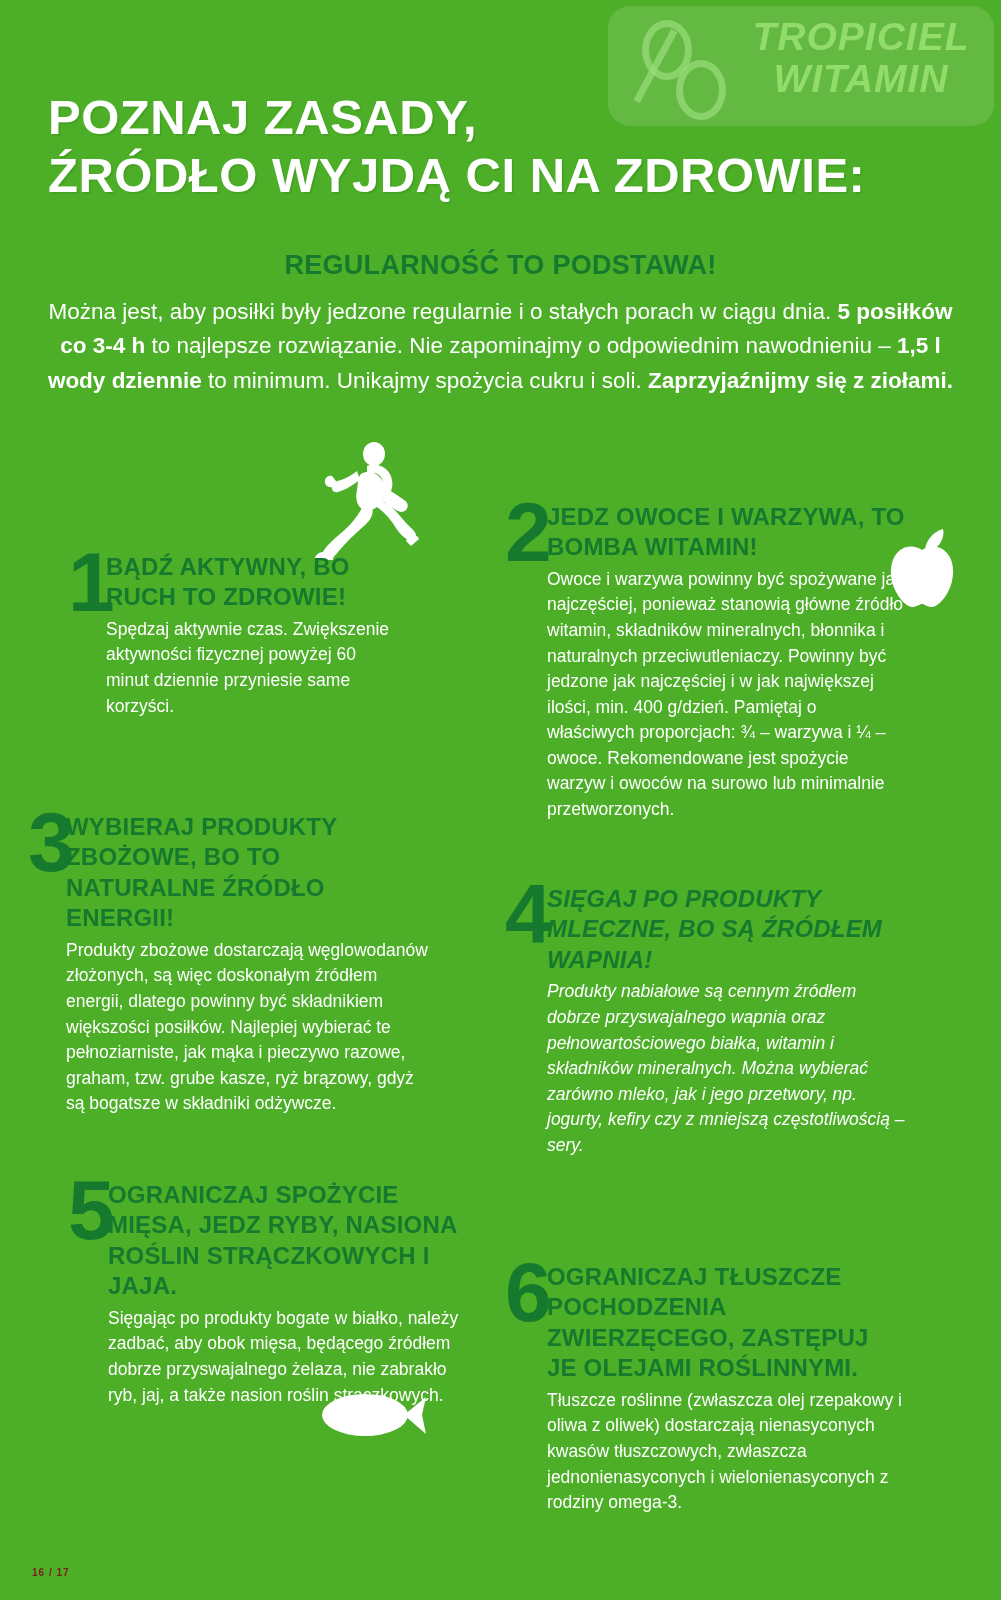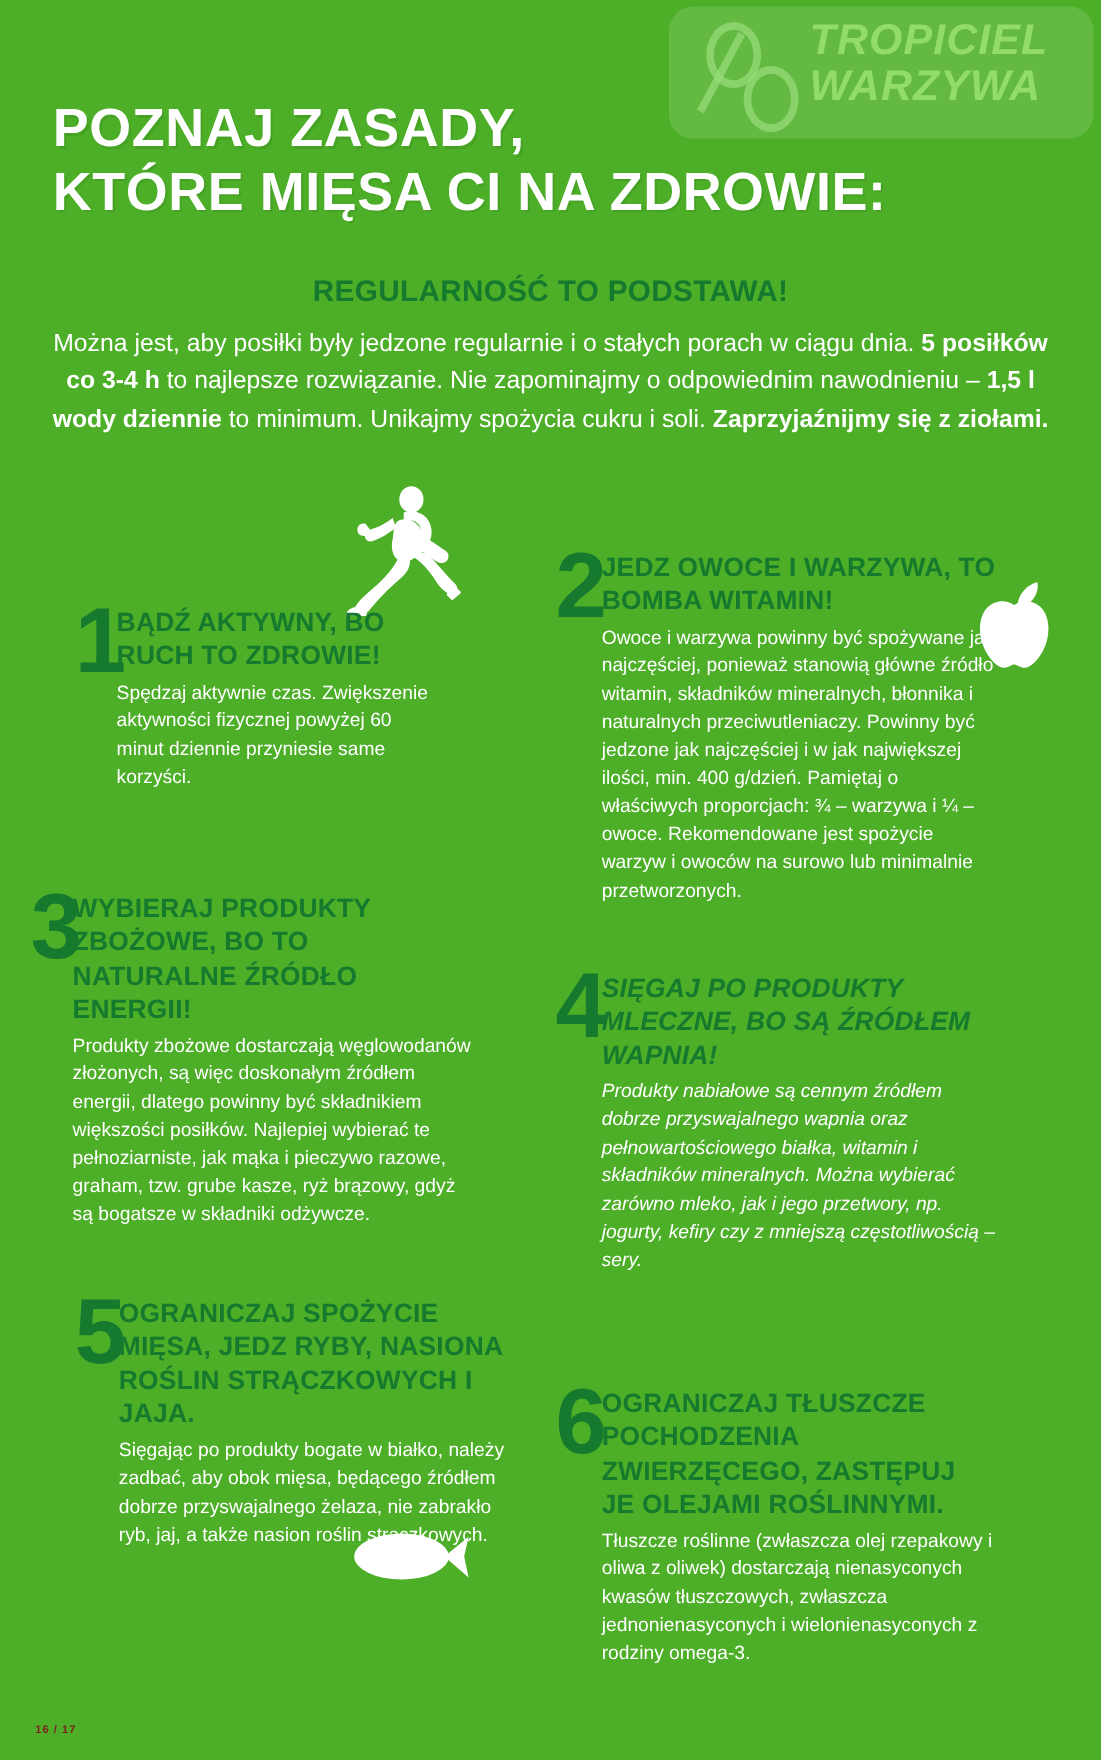--- a/index.html
+++ b/index.html
@@ -49,21 +49,21 @@
     width: 7px; height: 80px;
     background: rgba(150, 220, 120, 0.75);
     transform: rotate(28deg);
     transform-origin: center;
   }
   .wm-text {
     position: absolute;
     left: 128px;
     top: 10px;
     width: 250px;
-    text-align: left;
+    text-align: center;
     color: rgba(150, 222, 110, 0.92);
     font-weight: bold;
     font-style: italic;
     letter-spacing: 1px;
     line-height: 1.08;
   }
   .wm-line1 { font-size: 39px; }
   .wm-line2 { font-size: 39px; }
 
   
@@ -177,27 +177,27 @@
 <div id="page">
 
   <div class="watermark">
     <div class="wm-logo">
       <div class="ring ring-a"></div>
       <div class="ring ring-b"></div>
       <div class="slash"></div>
     </div>
     <div class="wm-text">
       <div class="wm-line1">TROPICIEL</div>
-      <div class="wm-line2">WARZYWA</div>
+      <div class="wm-line2">WITAMIN</div>
     </div>
   </div>
 
   <h1 class="main-title">
     <span class="l1">POZNAJ ZASADY,</span>
-    <span class="l2">KTÓRE MIĘSA CI NA ZDROWIE:</span>
+    <span class="l2">ŹRÓDŁO WYJDĄ CI NA ZDROWIE:</span>
   </h1>
 
   <h2 class="sub-title">REGULARNOŚĆ TO PODSTAWA!</h2>
 
   <p class="intro"><span>Można jest, aby posiłki były jedzone regularnie i o stałych porach w ciągu dnia. </span><b>5 posiłków co 3-4 h</b><span> to najlepsze rozwiązanie. Nie zapominajmy o odpowiednim nawodnieniu – </span><b>1,5 l wody dziennie</b><span> to minimum. Unikajmy spożycia cukru i soli. </span><b>Zaprzyjaźnijmy się z ziołami.</b></p>
 
   <div class="icon" id="runner-icon">
     <svg viewBox="0 0 110 122" width="110" height="122" aria-hidden="true">
       <g fill="#ffffff">
         <ellipse cx="62" cy="14" rx="11" ry="12"></ellipse>

